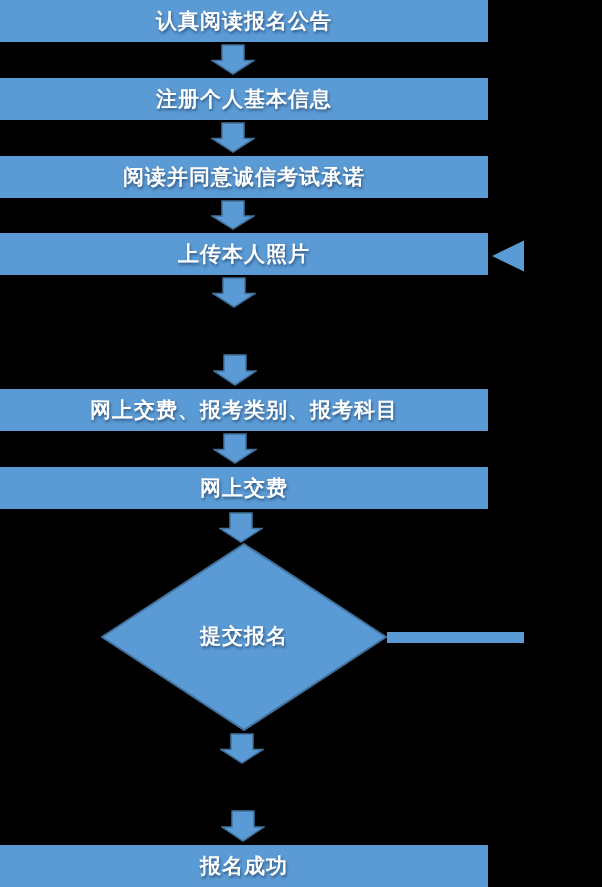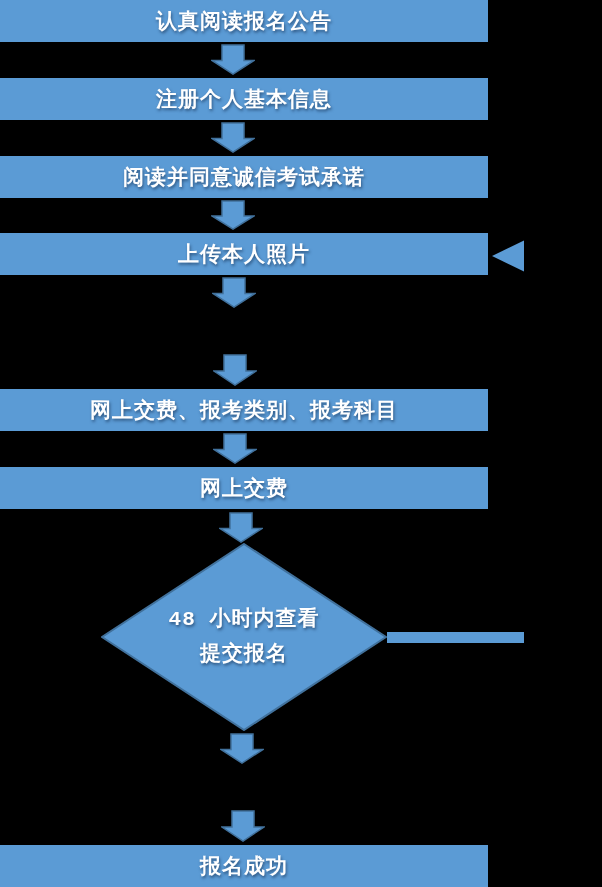--- a/index.html
+++ b/index.html
@@ -106,21 +106,20 @@
       <polygon class="shape-fill" stroke-width="1.5" points="11,1 33,1 33,17 43,17 22,31 1,17 11,17"></polygon>
     </svg>
   <svg class="arrow-svg" style="left:221px;top:810px" width="44" height="32" viewBox="0 0 44 32" preserveAspectRatio="none">
       <polygon class="shape-fill" stroke-width="1.5" points="11,1 33,1 33,17 43,17 22,31 1,17 11,17"></polygon>
     </svg>
 
   <svg class="arrow-svg" style="left:101px;top:543px" width="286" height="188" viewBox="0 0 286 188">
     <polygon class="shape-fill" stroke-width="2" points="143,1 285,94 143,187 1,94"></polygon>
   </svg>
   <div class="diamond-label">
-    <span>48 小时内查看</span>
     <span>提交报名</span>
   </div>
 
   <svg class="arrow-svg" style="left:0;top:0" width="602" height="887" viewBox="0 0 602 887">
     <rect class="connector-fill" x="387" y="632" width="214" height="11"></rect>
     <rect class="connector-fill" x="589" y="249" width="12" height="394"></rect>
     <rect class="connector-fill" x="533" y="249" width="68" height="14"></rect>
     <polygon class="connector-fill" points="492,256 533,236 533,276"></polygon>
   </svg>
 

